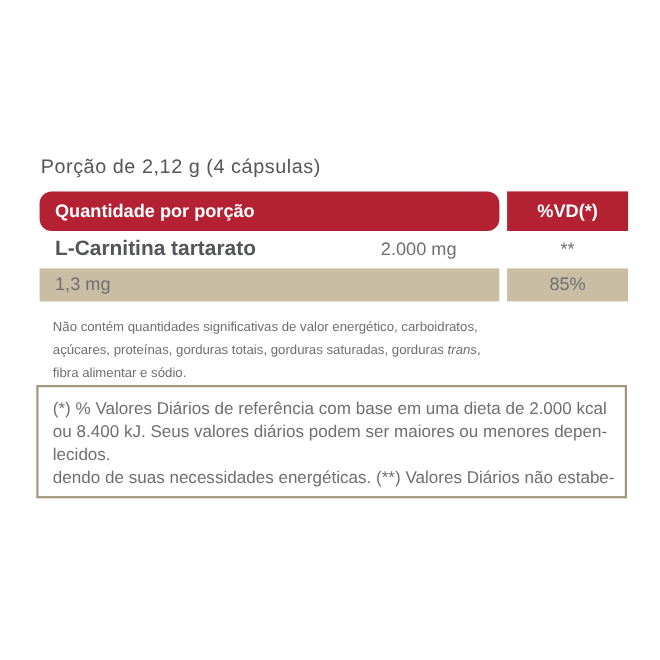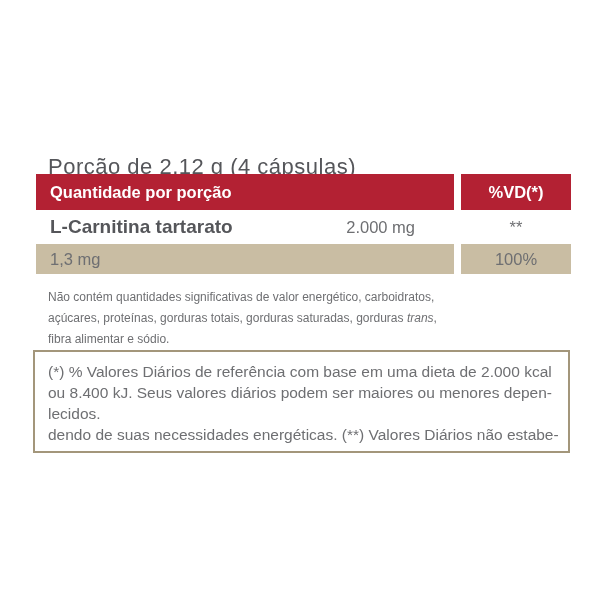--- a/index.html
+++ b/index.html
@@ -8,46 +8,45 @@
     width: 600px;
     height: 600px;
     background: #ffffff;
     font-family: "Liberation Sans", "DejaVu Sans", sans-serif;
     overflow: hidden;
   }
 
   
   .serving {
     position: absolute;
-    left: 48px;
+    left: 37px;
     top: 141px;
-    font-size: 22px;
+    font-size: 18px;
     letter-spacing: 0.5px;
     color: var(--text_dark, #55565a);
     white-space: nowrap;
-    margin-top: 13px;
   }
 
   
   .ntable { position: absolute; left: 36px; top: 174px; width: 535px; }
   .row { display: flex; }
   .col-main { flex: 1 1 auto; margin-right: 7px; }
   .col-vd { flex: 0 0 110px; width: 110px; }
 
   .header-row { height: 36px; margin-bottom: 1px; }
   .header-row .col-main,
   .header-row .col-vd {
     background: var(--header_red, #b32133);
     color: #ffffff;
     font-weight: bold;
     font-size: 16.5px;
     display: flex;
     align-items: center;
   }
-  .header-row .col-main { padding-left: 14px; }
+  .header-row .col-main { padding-left: 14px; border-radius: 11px; }
   .header-row .col-vd { justify-content: center; }
 
   .nutrient-row { height: 32px; margin-bottom: 1px; }
   .nutrient-row .col-main {
     display: flex;
     align-items: center;
     justify-content: space-between;
     padding-left: 14px;
     padding-right: 39px;
   }
@@ -111,21 +110,21 @@
         <span class="nutrient-name">L-Carnitina tartarato</span>
         <span class="nutrient-amount">2.000 mg</span>
       </div>
       <div class="col-vd">**</div>
     </div>
 
     <div class="row nutrient-row highlight">
       <div class="col-main">
         <span class="nutrient-amount">1,3 mg</span>
       </div>
-      <div class="col-vd">100%</div>
+      <div class="col-vd">85%</div>
     </div>
 
   </div>
 
   <div class="note">
     <div>Não contém quantidades significativas de valor energético, carboidratos,</div>
     <div><span>açúcares, proteínas, gorduras totais, gorduras saturadas, gorduras </span><span class="it">trans</span><span>,</span></div>
     <div>fibra alimentar e sódio.</div>
   </div>
 

